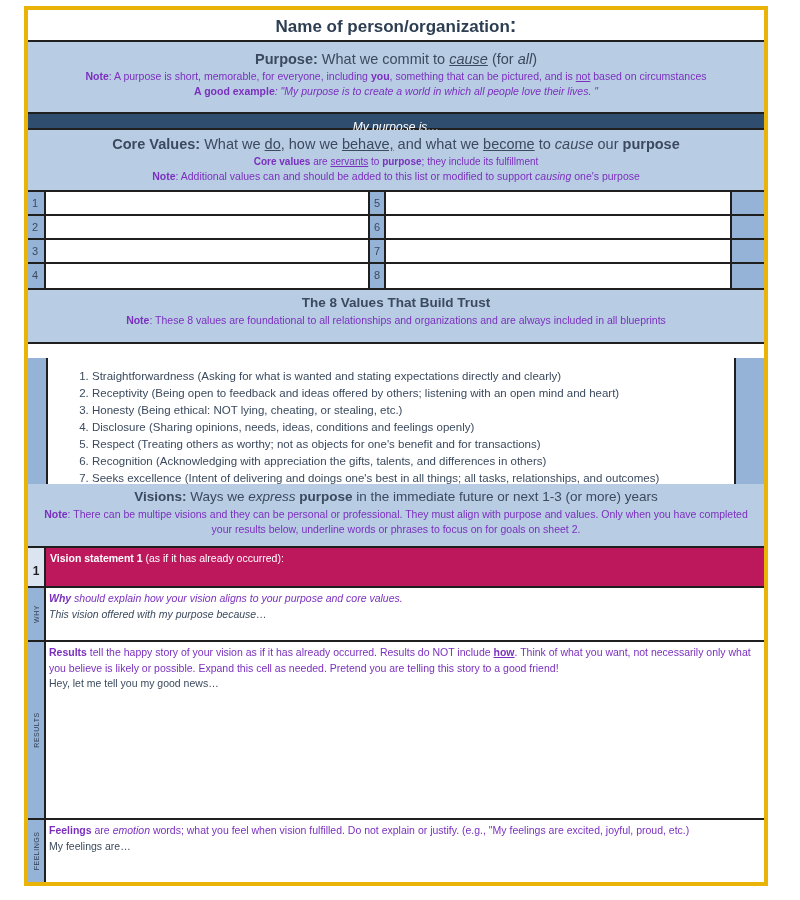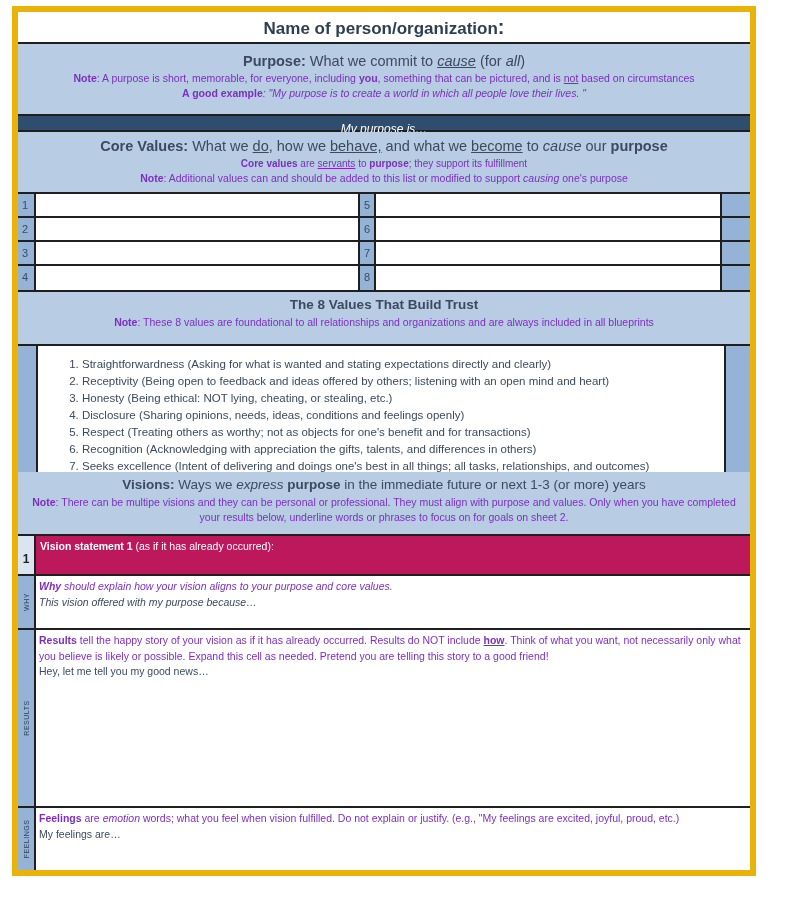--- a/index.html
+++ b/index.html
@@ -1,17 +1,17 @@
 <!DOCTYPE html>
 <html><head>
 <meta charset="utf-8">
 <style>
   html, body { margin: 0; padding: 0; background: #ffffff; }
   body { width: 800px; height: 900px; position: relative; font-family: "Liberation Sans", "DejaVu Sans", sans-serif; color: #3b4a5e; }
-  .sheet { position: absolute; left: 12px; top: 6px; width: 744px; border: 6px solid #eab308; box-sizing: border-box; }
+  .sheet { position: absolute; left: 24px; top: 6px; width: 744px; border: 4px solid #eab308; box-sizing: border-box; }
   .row { border-bottom: 2px solid #1f1f1f; box-sizing: border-box; position: relative; }
   .row:last-child { border-bottom: none; }
   .light { background: #b8cce4; }
   .dark { background: #2e4d6f; color: #ffffff; }
   .white { background: #ffffff; }
   .center { text-align: center; }
 
   .title { height: 32px; line-height: 30px; font-size: 17px; font-weight: bold; color: #2e3e52; }
   .title .colon { font-size: 20px; }
 
@@ -32,21 +32,21 @@
   .cv-num { background: #95b3d7; border-right: 2px solid #1f1f1f; font-size: 11px; color: #3b4a5e; padding-left: 4px; line-height: 22px; box-sizing: border-box; }
   .cv-num.mid { border-left: 2px solid #1f1f1f; }
   .cv-input { background: #ffffff; }
   .cv-input.right { border-right: 2px solid #1f1f1f; }
   .cv-side { background: #95b3d7; }
   .cv-last .cv-cell { border-bottom: none; }
 
   .trust-head { height: 54px; padding-top: 3px; box-sizing: border-box; }
   .trust-head .h2 { font-weight: bold; font-size: 13.5px; }
 
-  .trust-body { display: grid; grid-template-columns: 18px 690px 1fr; height: 124px; }
+  .trust-body { display: grid; grid-template-columns: 18px 690px 1fr; height: 124px; margin-top: 14px; }
   .side-blue { background: #95b3d7; }
   .trust-list { background: #ffffff; border-left: 2px solid #1f1f1f; border-right: 2px solid #1f1f1f; padding: 10px 0 0 28px; box-sizing: border-box; }
   .trust-list ol { margin: 0; padding-left: 16px; font-size: 11.5px; line-height: 17px; color: #3b4a5e; }
 
   .visions { height: 64px; padding-top: 3px; box-sizing: border-box; }
 
   .vs { display: grid; grid-template-columns: 18px 1fr; height: 38px; }
   .vs-num { background: #dbe5f1; color: #1f1f1f; font-weight: bold; font-size: 12px; border-right: 2px solid #1f1f1f; display: flex; align-items: center; justify-content: center; padding-top: 8px; box-sizing: border-box; }
   .vs-text { background: #be185d; color: #ffffff; font-size: 10.5px; padding: 4px 4px; }
   .vs-text b { font-weight: bold; }
@@ -84,21 +84,21 @@
 
   <div class="row dark center mypurpose">
     <span>My purpose is…</span>
   </div>
 
   <div class="row light center core">
     <div class="h2">
       <b>Core Values:</b><span> What we </span><span class="u">do</span><span>, how we </span><span class="u">behave,</span><span> and what we </span><span class="u">become</span><span> to </span><span class="i">cause</span><span>  our </span><b>purpose</b>
     </div>
     <div class="note" style="font-size:10px;">
-      <b>Core values</b><span> are </span><span class="u">servants</span><span> to  </span><b>purpose</b><span>; they support its fulfillment</span>
+      <b>Core values</b><span> are </span><span class="u">servants</span><span> to  </span><b>purpose</b><span>; they include its fulfillment</span>
     </div>
     <div class="note">
       <b>Note</b><span>: Additional values can and should be added to this list or modified to support </span><span class="i">causing</span><span>  one's purpose</span>
     </div>
   </div>
 
   <div class="row">
     <div class="cv-grid">
       <div class="cv-cell cv-num">1</div>
       <div class="cv-cell cv-input"></div>

